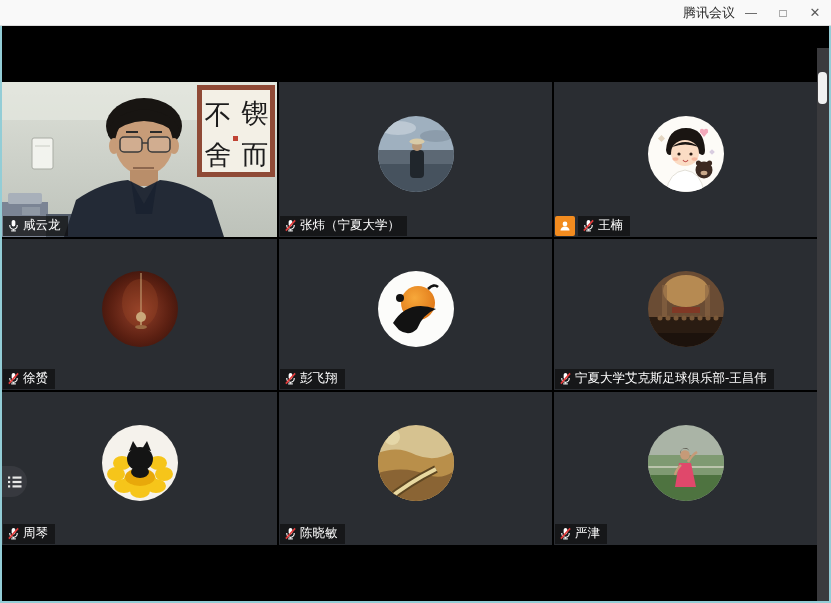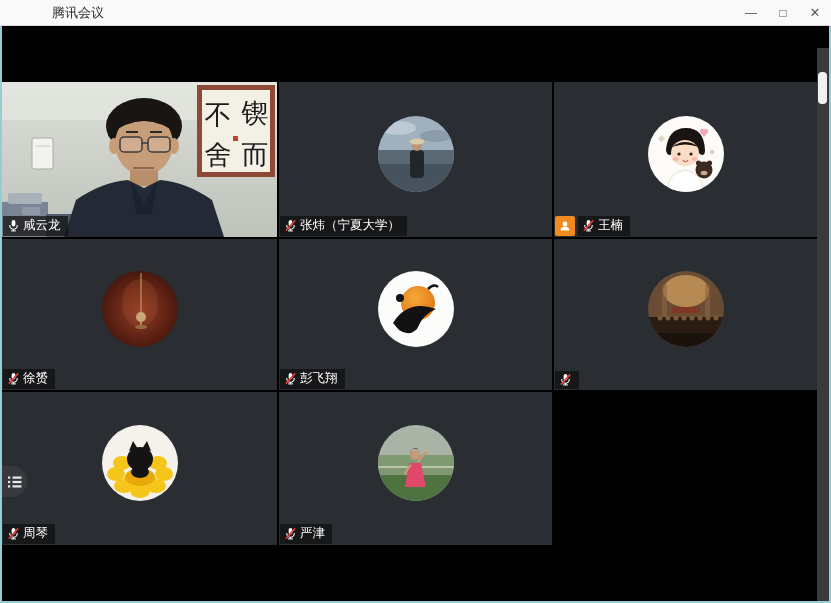--- a/index.html
+++ b/index.html
@@ -2,21 +2,21 @@
 <html><head>
 <meta charset="utf-8">
 <style>
   html,body{margin:0;padding:0;width:831px;height:603px;overflow:hidden;
     font-family:"Liberation Sans","DejaVu Sans",sans-serif;background:#000;}
   .window{position:absolute;inset:0;width:831px;height:603px;box-sizing:border-box;
     border-left:2px solid #93cdd6;border-right:2px solid #93cdd6;border-bottom:2px solid #93cdd6;}
   
   .titlebar{position:absolute;top:0;left:-2px;width:831px;height:26px;background:#f9f9f9;
     border-bottom:1px solid #dcdcdc;display:flex;align-items:center;box-sizing:border-box;}
-  .title{flex:1;text-align:left;font-size:13px;color:#2b2b2b;padding-left:52px;}
+  .title{flex:1;text-align:right;font-size:13px;color:#2b2b2b;padding-left:96px;}
   .wincontrols{display:flex;height:100%;}
   .wbtn{width:32px;height:100%;display:flex;align-items:center;justify-content:center;
     color:#5a5a5a;font-size:12px;cursor:default;}
   .wbtn.close{font-size:13px;}
   
   .content{position:absolute;top:26px;left:0;right:0;bottom:0;background:#000;overflow:hidden;}
   
   .grid{position:absolute;top:56px;left:0;width:816px;height:463px;display:grid;
     grid-template-columns:275px 273px 264px;grid-template-rows:155px 151px 153px;
     gap:2px;background:#000;}
@@ -276,20 +276,21 @@
         </div>
         <div class="tagrow">
           <div class="nametag">
             <svg class="mic" width="13" height="13" viewBox="0 0 14 14">
               <rect x="5" y="1" width="4" height="7" rx="2" fill="#fff"></rect>
               <path d="M3,6.5 v0.5 a4,4 0 0 0 8,0 v-0.5" stroke="#fff" fill="none" stroke-width="1.2"></path>
               <line x1="7" y1="11" x2="7" y2="12.4" stroke="#fff" stroke-width="1.2"></line>
               <line x1="4.5" y1="12.8" x2="9.5" y2="12.8" stroke="#fff" stroke-width="1.2"></line>
               <line x1="2" y1="12.5" x2="12" y2="1.5" stroke="#e23b3b" stroke-width="1.7"></line>
             </svg>
+            <span>宁夏大学艾克斯足球俱乐部-王昌伟</span>
           </div>
         </div>
       </div>
 
       <div class="cell">
         <div class="avatar">
           <svg viewBox="0 0 76 76">
             <rect width="76" height="76" fill="#f5f2ec"></rect>
             <g fill="#f6c51a">
               <ellipse cx="38" cy="66" rx="10" ry="7"></ellipse>
@@ -315,20 +316,44 @@
               <path d="M3,6.5 v0.5 a4,4 0 0 0 8,0 v-0.5" stroke="#fff" fill="none" stroke-width="1.2"></path>
               <line x1="7" y1="11" x2="7" y2="12.4" stroke="#fff" stroke-width="1.2"></line>
               <line x1="4.5" y1="12.8" x2="9.5" y2="12.8" stroke="#fff" stroke-width="1.2"></line>
               <line x1="2" y1="12.5" x2="12" y2="1.5" stroke="#e23b3b" stroke-width="1.7"></line>
             </svg>
             <span>周琴</span>
           </div>
         </div>
       </div>
 
+      <div class="cell">
+        <div class="avatar">
+          <svg viewBox="0 0 76 76">
+            <rect width="76" height="76" fill="#d6c290"></rect>
+            <path d="M0,28 Q20,20 38,30 Q58,38 76,26 L76,76 L0,76 Z" fill="#b98f4a"></path>
+            <path d="M0,48 Q26,40 50,50 Q64,55 76,46 L76,76 L0,76 Z" fill="#8a6434"></path>
+            <path d="M8,76 Q30,58 58,44" stroke="#5f4722" stroke-width="8" fill="none"></path>
+            <path d="M8,76 Q30,58 58,44" stroke="#e8d8a0" stroke-width="4" fill="none"></path>
+            <circle cx="14" cy="12" r="8" fill="#e8dcae" opacity="0.8"></circle>
+          </svg>
+        </div>
+        <div class="tagrow">
+          <div class="nametag">
+            <svg class="mic" width="13" height="13" viewBox="0 0 14 14">
+              <rect x="5" y="1" width="4" height="7" rx="2" fill="#fff"></rect>
+              <path d="M3,6.5 v0.5 a4,4 0 0 0 8,0 v-0.5" stroke="#fff" fill="none" stroke-width="1.2"></path>
+              <line x1="7" y1="11" x2="7" y2="12.4" stroke="#fff" stroke-width="1.2"></line>
+              <line x1="4.5" y1="12.8" x2="9.5" y2="12.8" stroke="#fff" stroke-width="1.2"></line>
+              <line x1="2" y1="12.5" x2="12" y2="1.5" stroke="#e23b3b" stroke-width="1.7"></line>
+            </svg>
+            <span>陈晓敏</span>
+          </div>
+        </div>
+      </div>
 
       <div class="cell">
         <div class="avatar">
           <svg viewBox="0 0 76 76">
             <rect width="76" height="76" fill="#aab4a6"></rect>
             <rect x="0" y="30" width="76" height="20" fill="#7f9a72"></rect>
             <rect x="0" y="50" width="76" height="26" fill="#4e7340"></rect>
             <line x1="0" y1="42" x2="76" y2="42" stroke="#cfd2c0" stroke-width="1.5"></line>
             <path d="M40,37 q4,-7 9,-10" stroke="#c69a78" stroke-width="2.6" fill="none"></path>
             <circle cx="37" cy="30" r="4.8" fill="#c69a78"></circle>

